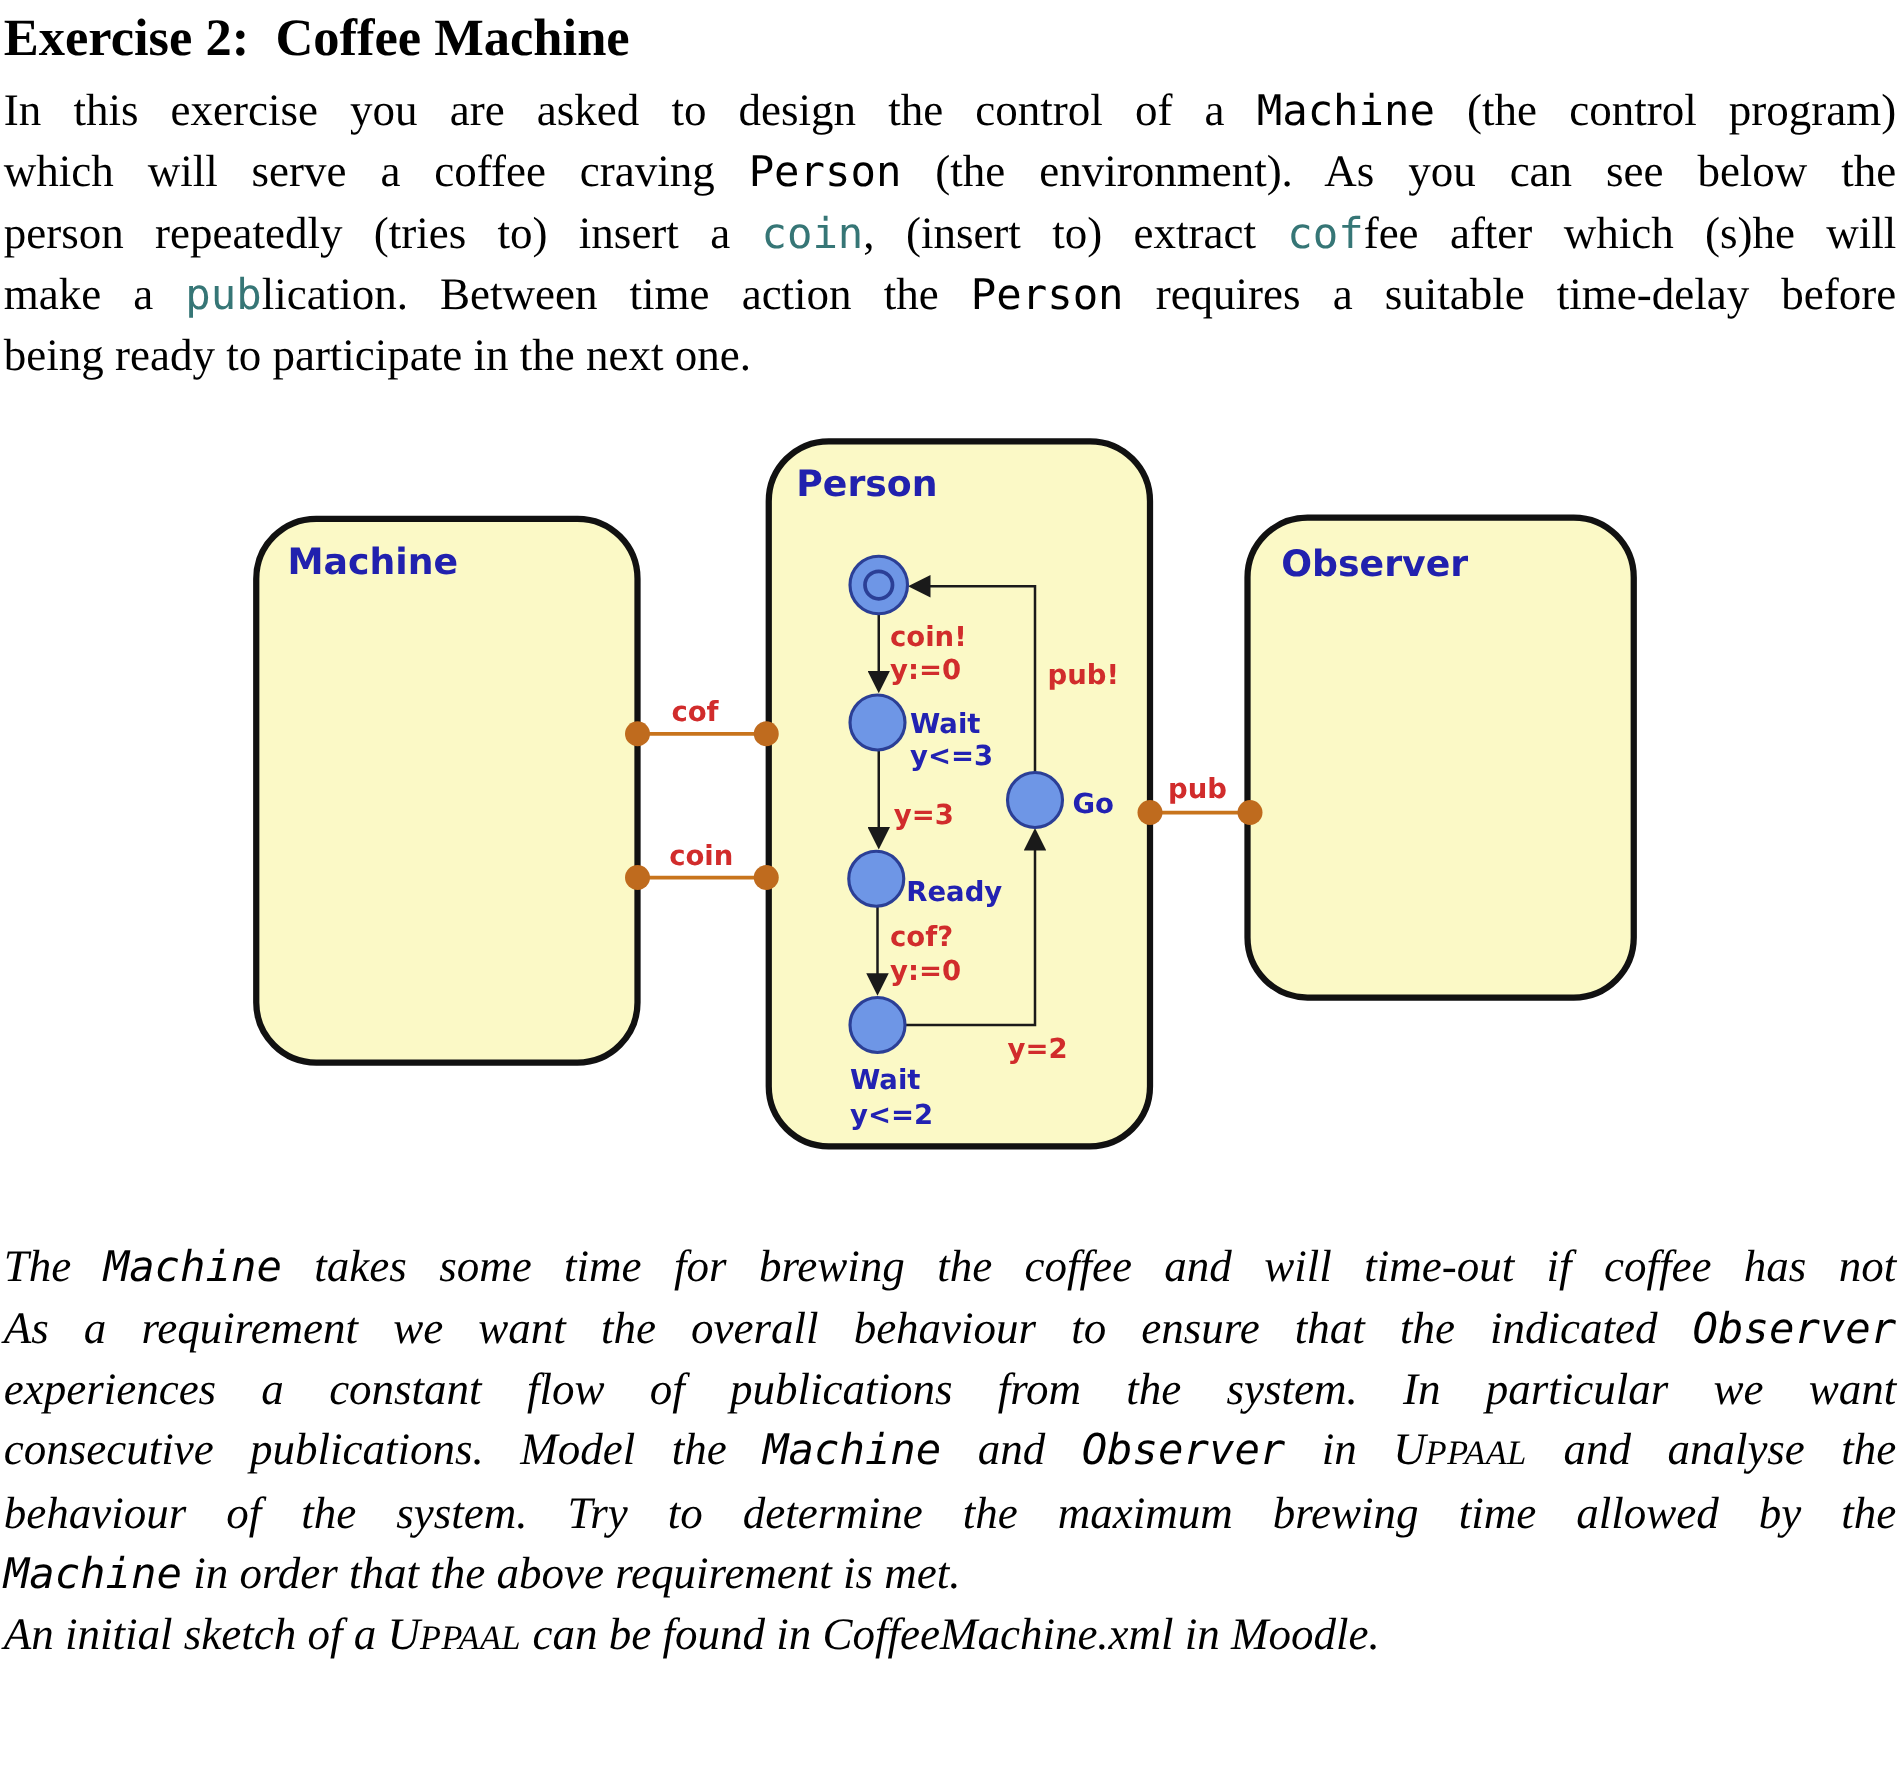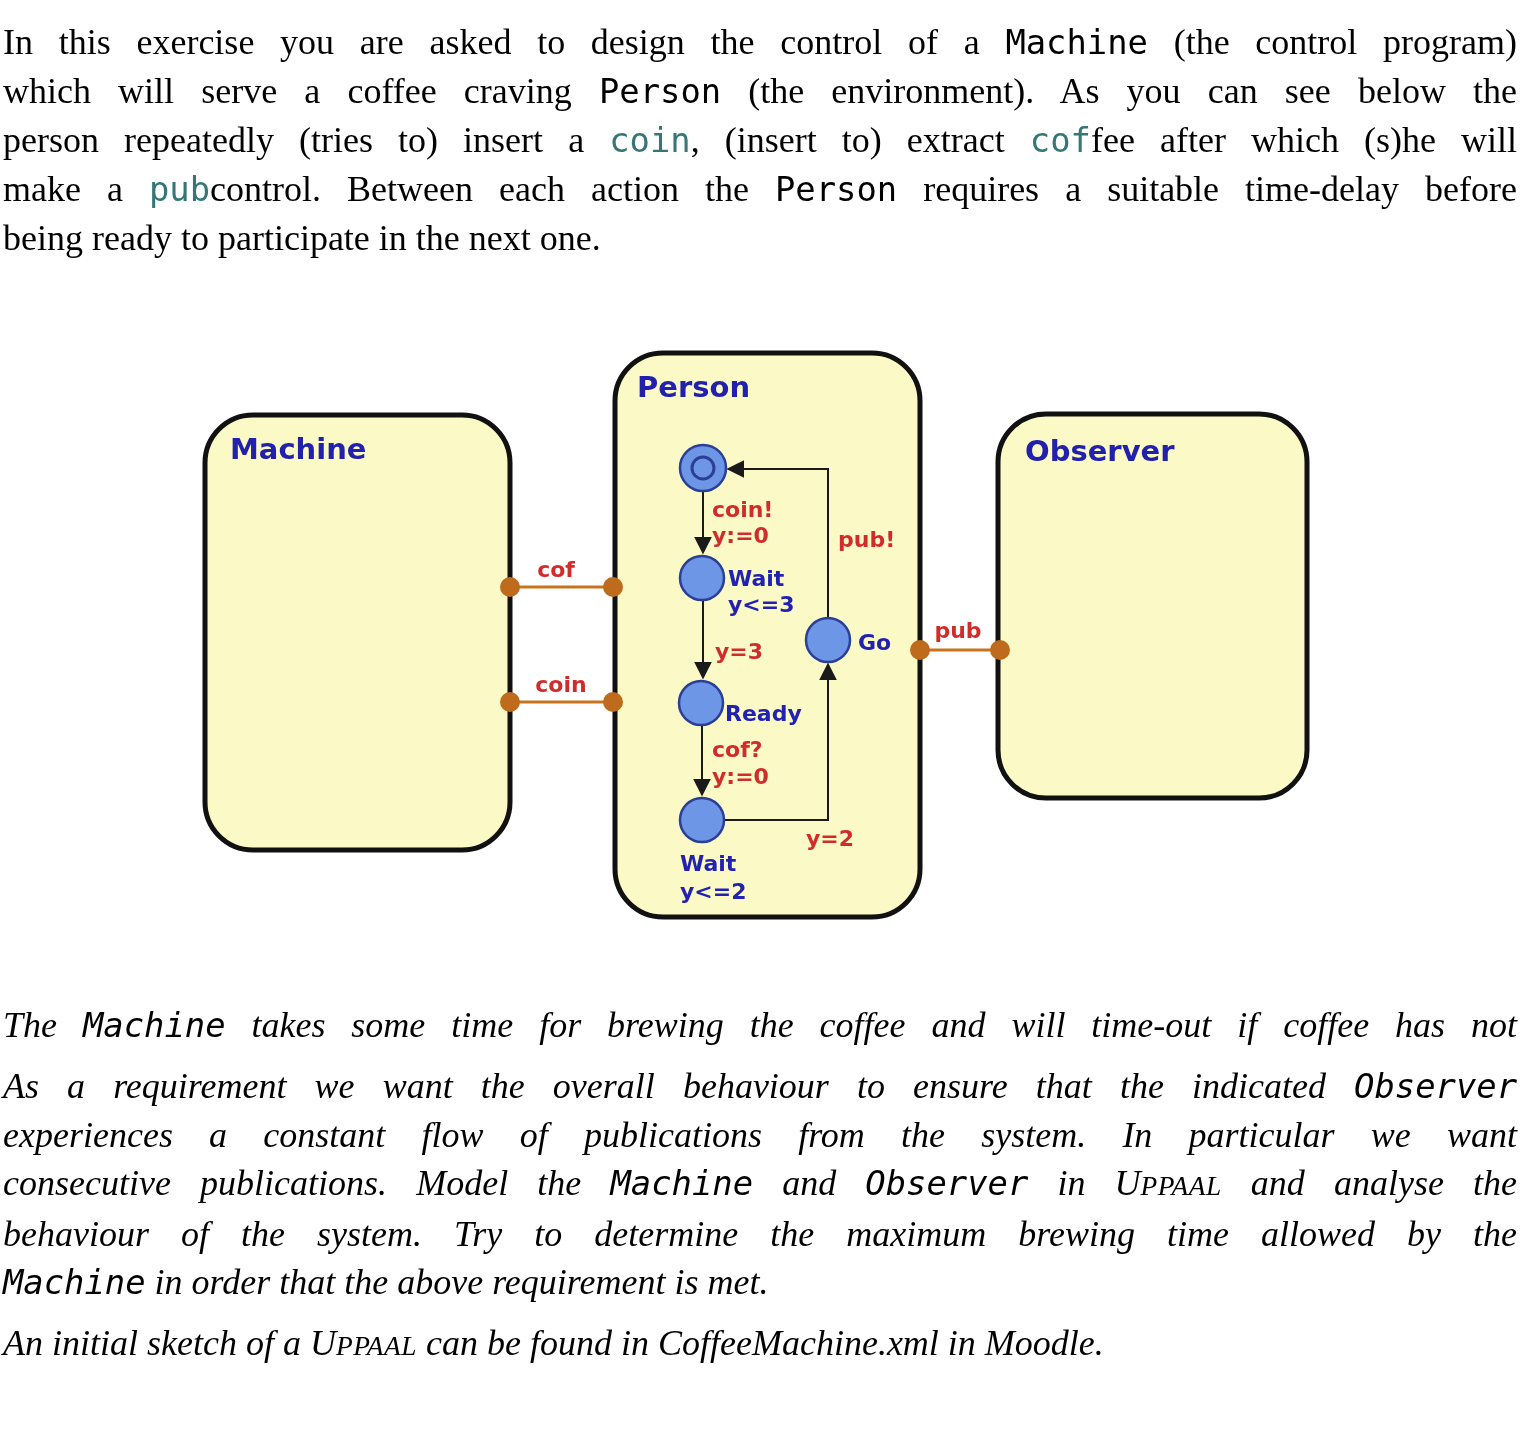--- a/index.html
+++ b/index.html
@@ -1,39 +1,40 @@
 <!DOCTYPE html>
 <html><head>
 <meta charset="utf-8">
 <style>
   html,body{margin:0;padding:0;background:#ffffff;}
   .page{position:relative;width:1522px;height:1432px;background:#fff;overflow:hidden;
         font-family:"Liberation Serif",serif;color:#000;}
   .top-text{position:absolute;left:3px;top:6px;width:1514px;}
   .bottom-text{position:absolute;left:3px;top:989px;width:1514px;font-style:italic;}
   h1.title{font-size:42px;line-height:50px;margin:0 0 8px 0;font-weight:bold;white-space:pre-wrap;}
-  .para{font-size:36px;line-height:48px;margin-top:12px;}
+  .para{font-size:36px;line-height:48px;}
   .jline{text-align:justify;text-align-last:justify;}
   .jline.lastline{text-align:right;text-align-last:left;}
   .seg-m{font-family:"DejaVu Sans Mono",monospace;font-size:0.94em;}
   .seg-mt{font-family:"DejaVu Sans Mono",monospace;font-size:0.94em;}
   .seg-sc{font-size:0.76em;letter-spacing:0.5px;}
   svg.diagram{position:absolute;left:0;top:0;}
   svg.diagram text{font-family:"DejaVu Sans",sans-serif;font-weight:bold;}
 </style>
 </head>
 <body>
 
 <div class="page">
   <div class="top-text">
+    <h1 class="title">Exercise 2:  Coffee Machine</h1>
     <div class="para">
         <div class="jline"><span>In this exercise you are asked to design the control of a </span><span class="seg-m">Machine</span><span> (the control program)</span></div>
         <div class="jline"><span>which will serve a coffee craving </span><span class="seg-m">Person</span><span> (the environment).  As you can see below the</span></div>
         <div class="jline"><span>person repeatedly (tries to) insert a </span><span class="seg-mt" style="color: rgb(54, 118, 118);">coin</span><span>, (insert to) extract </span><span class="seg-mt" style="color: rgb(54, 118, 118);">cof</span><span>fee after which (s)he will</span></div>
-        <div class="jline"><span>make a </span><span class="seg-mt" style="color: rgb(54, 118, 118);">pub</span><span>control.  Between each action the </span><span class="seg-m">Person</span><span> requires a suitable time-delay before</span></div>
+        <div class="jline"><span>make a </span><span class="seg-mt" style="color: rgb(54, 118, 118);">pub</span><span>lication.  Between time action the </span><span class="seg-m">Person</span><span> requires a suitable time-delay before</span></div>
         <div class="jline lastline"><span>being ready to participate in the next one.</span></div>
       </div>
   </div>
 
   <svg class="diagram" width="1522" height="1432" viewBox="0 0 1522 1432">
       <defs>
         <marker id="arw" viewBox="0 0 10 10" refX="8" refY="5" markerWidth="9" markerHeight="9" orient="auto">
           <path d="M0 0 L10 5 L0 10 Z" fill="#1A1A1A"></path>
         </marker>
       </defs>

